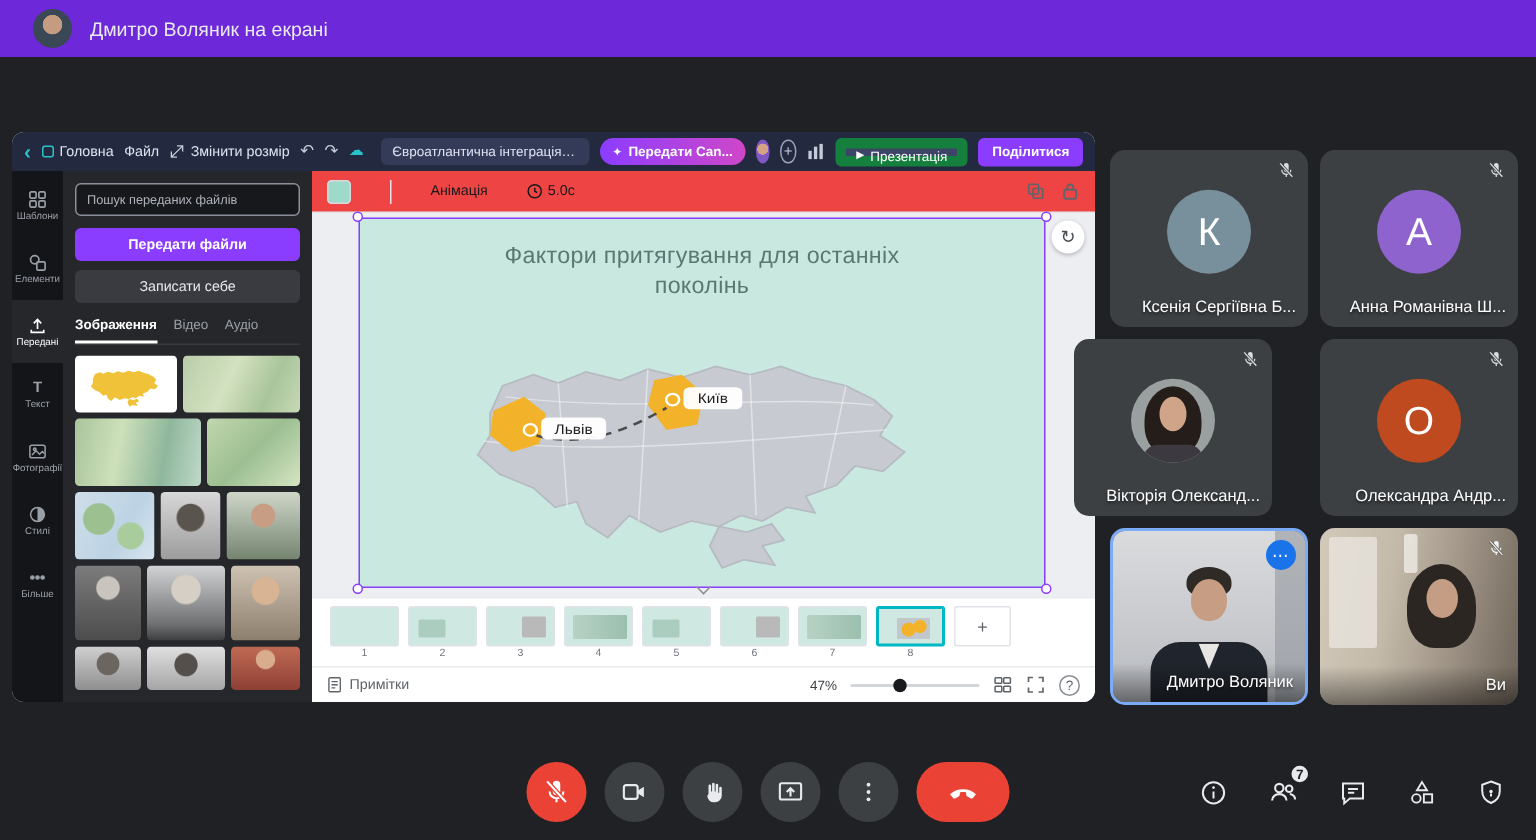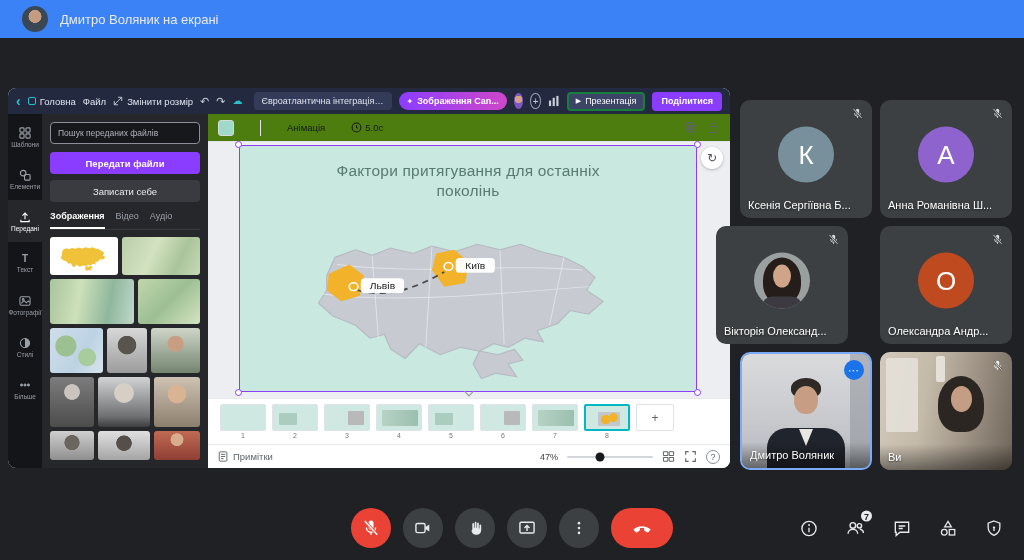--- a/index.html
+++ b/index.html
@@ -1,39 +1,39 @@
 <!DOCTYPE html>
 <html><head>
 <meta charset="utf-8">
 <style>
   *{margin:0;padding:0;box-sizing:border-box}
   html,body{width:1024px;height:560px}
   body{background:#202124;font-family:"Liberation Sans","DejaVu Sans",sans-serif;overflow:hidden;position:relative}
 
   
-  .banner{position:absolute;left:0;top:0;width:1024px;height:38px;background:#3b82f6;display:flex;align-items:center;gap:12px;padding-left:22px}
+  .banner{position:absolute;left:0;top:0;width:1024px;height:38px;background:#6d28d9;display:flex;align-items:center;gap:12px;padding-left:22px}
   .banner-avatar{width:26px;height:26px;border-radius:50%;background:radial-gradient(circle at 50% 40%,#c69c80 0 31%,#3a4754 33%)}
   .banner-text{font-size:13px;color:#e8eaed}
 
   
   .share{position:absolute;left:8px;top:88px;width:722px;height:380px;border-radius:8px;overflow:hidden;background:#fff;display:flex;flex-direction:column}
 
   .cv-header{flex:0 0 26px;background:#232a40;display:flex;align-items:center;gap:7px;padding:0 8px;color:#e8ebf5;font-size:9.5px;white-space:nowrap}
   .cv-back{color:#29c2cc;font-size:14px;font-weight:700;line-height:1}
   .cv-menu{display:flex;align-items:center;gap:4px;color:#dfe3f0}
   .cv-home-ic{width:8px;height:8px;border:1.5px solid #29c2cc;border-radius:2px}
   .cv-ico{color:#c7cbd8;font-size:11px;line-height:1}
   .cv-ico.cloud{color:#29c2cc;font-size:10px}
   .cv-title{margin-left:4px;flex:1 1 auto;min-width:40px;max-width:185px;background:#333b58;border-radius:4px;height:18px;line-height:18px;padding:0 8px;overflow:hidden;text-overflow:ellipsis;font-size:9px;color:#dfe3f0}
   .cv-try{height:18px;border-radius:9px;background:linear-gradient(90deg,#8b3dff,#cf47c8);display:flex;align-items:center;gap:4px;padding:0 8px;font-size:9px;font-weight:700;color:#fff}
   .cv-try .star{font-size:8px}
   .cv-av{width:16px;height:16px;border-radius:50%;background:radial-gradient(circle at 50% 40%,#d3a383 0 34%,#7e57c2 36%)}
   .cv-plus{width:16px;height:16px;border-radius:50%;border:1px solid #9aa3b8;font-size:10px;display:flex;align-items:center;justify-content:center;color:#c7cbd8}
   .cv-stats{display:flex;align-items:center}
-  .cv-present{height:19px;background:#3d4566;border:2px solid #15803d;border-radius:4px;display:flex;align-items:center;gap:4px;padding:0 7px;font-size:9px;color:#fff}
+  .cv-present{height:19px;background:#3d4566;border:7px solid #15803d;border-radius:4px;display:flex;align-items:flex-start;gap:4px;padding:0 7px;font-size:9px;color:#fff}
   .cv-present .play{font-size:7px}
   .cv-share-btn{height:19px;background:#8b3dff;border-radius:4px;display:flex;align-items:center;padding:0 9px;font-size:9px;font-weight:700;color:#fff}
 
   .cv-body{flex:1;display:flex;min-height:0}
   .cv-rail{width:34px;background:#141519;display:flex;flex-direction:column;padding-top:2px}
   .rail-item{height:42px;display:flex;flex-direction:column;align-items:center;justify-content:center;gap:2px;color:#9aa0a8;font-size:6.5px}
   .rail-item svg{stroke:currentColor}
   .rail-item.active{background:#26272b;color:#fff}
   .rail-T{font-size:10px;font-weight:700;line-height:1}
 
@@ -57,21 +57,21 @@
   .t-ph-bw1{background:radial-gradient(circle at 50% 38%,#5a544f 0 26%,transparent 28%),linear-gradient(180deg,#d8d8d8 0%,#9c9c9c 100%)}
   .t-ph-man{background:radial-gradient(circle at 50% 35%,#c79e83 0 20%,transparent 22%),linear-gradient(180deg,#cfd6c9 0%,#74846f 100%)}
   .t-ph-soldier{background:radial-gradient(circle at 50% 30%,#c9c4bd 0 18%,transparent 20%),linear-gradient(180deg,#7c7c7c 0%,#4c4c4c 100%)}
   .t-ph-elder{background:radial-gradient(circle at 50% 32%,#d6cfc6 0 22%,transparent 24%),linear-gradient(180deg,#d2d3d4 0%,#6f7173 78%,#3c3e40 100%)}
   .t-ph-woman{background:radial-gradient(circle at 50% 34%,#d8b394 0 22%,transparent 24%),linear-gradient(180deg,#cec2b2 0%,#8d7f6e 100%)}
   .t-ph-bw2{background:radial-gradient(circle at 50% 40%,#6b655f 0 26%,transparent 28%),linear-gradient(180deg,#cfcfcf 0%,#8f8f8f 100%)}
   .t-ph-bw3{background:radial-gradient(circle at 50% 42%,#544f4b 0 24%,transparent 26%),linear-gradient(180deg,#e0e0e0 0%,#a5a5a5 100%)}
   .t-ph-red{background:radial-gradient(circle at 50% 30%,#d8ac8d 0 20%,transparent 22%),linear-gradient(180deg,#c06a54 0%,#8e3f34 100%)}
 
   .cv-canvas-col{flex:1;display:flex;flex-direction:column;min-width:0}
-  .cv-toolbar{flex:0 0 28px;background:#4d7c0f;border-bottom:1px solid #e3e5e9;display:flex;align-items:center;gap:26px;padding:0 10px}
+  .cv-toolbar{flex:0 0 28px;background:#ef4444;border-bottom:1px solid #e3e5e9;display:flex;align-items:center;gap:26px;padding:0 10px}
   .swatch{width:16px;height:16px;border-radius:3px;background:#9fd9ca;border:1px solid #d8dadd}
   .tb-sep{width:1px;height:16px;background:#e3e5e9}
   .tb-btn{font-size:9.5px;color:#17191c;background:none;border:none;font-family:inherit}
   .tb-time{display:flex;gap:3px;align-items:flex-start;font-size:9.5px;color:#17191c}
   .tb-right{margin-left:auto;display:flex;gap:10px;align-items:center}
 
   .cv-canvas{flex:1;background:#edeef2;position:relative;min-height:0}
   .slide{position:absolute;left:31px;top:3px;width:458px;height:247px;border:1.5px solid #8b3dff;background:#c9e8e0}
   .slide-title{margin-top:15px;text-align:center;font-size:15.5px;line-height:1.28;color:#597a72;letter-spacing:.2px}
   .ua-map{position:absolute;left:62px;top:56px;width:330px;height:184px}
@@ -100,21 +100,21 @@
   .help{width:14px;height:14px;border:1px solid #8a8f95;border-radius:50%;font-size:9px;color:#5f6469;display:flex;align-items:center;justify-content:center}
 
   
   .tile{position:absolute;width:132px;height:118px;background:#3c4043;border-radius:10px;overflow:hidden}
   .t1{left:740px;top:100px}.t2{left:880px;top:100px}.t3{left:716px;top:226px}
   .t4{left:880px;top:226px}.t5{left:740px;top:352px}.t6{left:880px;top:352px}
   .tile.active{border:2.5px solid #7baaf7}
   .t-mic{position:absolute;top:7px;right:8px;z-index:3;line-height:0}
   .t-avatar{position:absolute;left:50%;top:50%;transform:translate(-50%,-58%);width:56px;height:56px;border-radius:50%;display:flex;align-items:center;justify-content:center;overflow:hidden}
   .t-letter{font-size:26px;color:#fff}
-  .t-name{position:absolute;left:0;right:0;bottom:7px;text-align:left;font-size:11px;color:#fff;white-space:nowrap;overflow:hidden;padding:0 8px;text-shadow:0 1px 2px rgba(0,0,0,.55);z-index:2}
+  .t-name{position:absolute;left:0;right:0;bottom:7px;text-align:right;font-size:11px;color:#fff;white-space:nowrap;overflow:hidden;padding:0 8px;text-shadow:0 1px 2px rgba(0,0,0,.55);z-index:2}
   .t-dots{position:absolute;top:6px;right:6px;width:20px;height:20px;border-radius:50%;background:#1a73e8;color:#fff;display:flex;align-items:center;justify-content:center;font-size:11px;letter-spacing:1px;z-index:3}
   .pa{background:#9aa0a0}
   .vk-hair{position:absolute;left:9px;top:5px;width:38px;height:46px;border-radius:50% 50% 42% 42%;background:#241d19}
   .vk-face{position:absolute;left:19px;top:12px;width:18px;height:23px;border-radius:50%;background:#cfa488}
   .vk-body{position:absolute;left:8px;bottom:-3px;width:40px;height:15px;border-radius:10px 10px 0 0;background:#3c3a40}
   .video{position:absolute;inset:0}
   .vshade{position:absolute;left:0;right:0;bottom:0;height:26px;background:linear-gradient(transparent,rgba(0,0,0,.45));z-index:1}
   .dm{background:linear-gradient(180deg,#dadbdd 0%,#c8cace 55%,#b6b9be 100%)}
   .dm-band{position:absolute;right:0;top:0;bottom:0;width:20px;background:#8e939b;opacity:.55}
   .dm-hair{position:absolute;left:50%;top:24px;width:30px;height:20px;margin-left:-15px;border-radius:50% 50% 40% 40%;background:#2f2a26}
@@ -164,21 +164,21 @@
           <path d="M1.5 10.5L10.5 1.5M1.5 6v4.5H6M10.5 6V1.5H6" stroke="#c7cbd8" stroke-width="1.1" fill="none"></path>
         </svg>
       <span>Змінити розмір</span>
     </span>
     <span class="cv-ico">↶</span>
     <span class="cv-ico">↷</span>
     <span class="cv-ico cloud">☁</span>
     <div class="cv-title">Євроатлантична інтеграція та її вплив на розбу...</div>
     <div class="cv-try">
       <span class="star">✦</span>
-      <span>Зображення Can...</span>
+      <span>Передати Can...</span>
     </div>
     <div class="cv-av"></div>
     <div class="cv-plus">+</div>
     <span class="cv-stats">
       <svg width="12" height="12" viewBox="0 0 13 13">
           <rect x="1" y="6" width="2.4" height="6" fill="#c7cbd8"></rect>
           <rect x="5" y="3" width="2.4" height="9" fill="#c7cbd8"></rect>
           <rect x="9" y="1" width="2.4" height="11" fill="#c7cbd8"></rect>
         </svg>
     </span>

